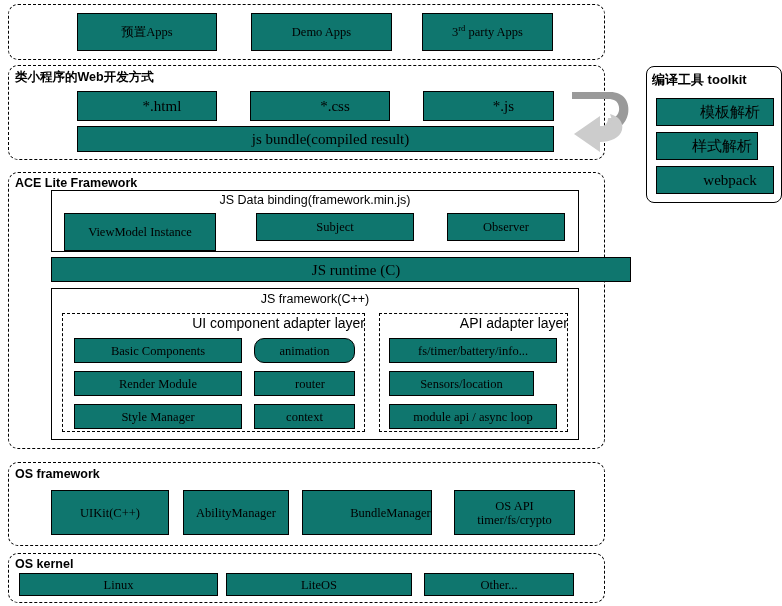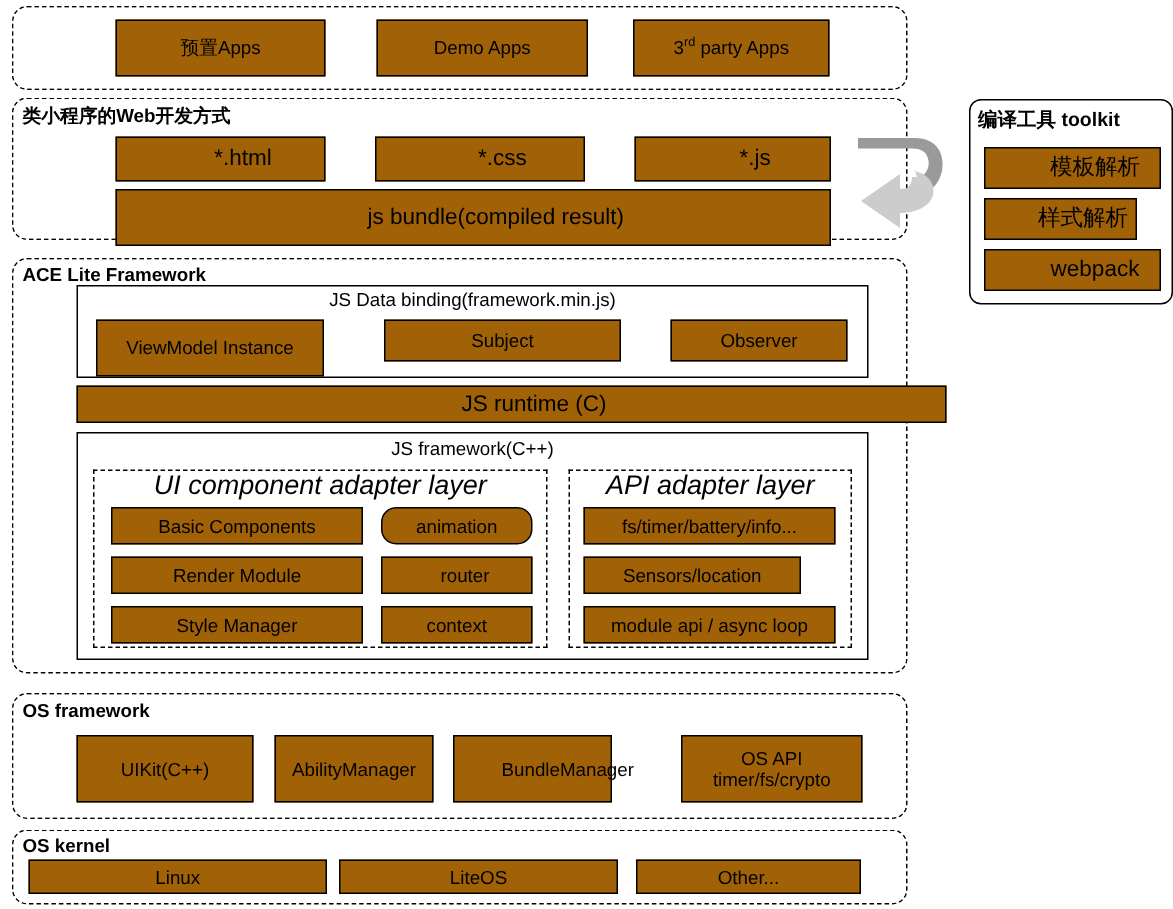--- a/index.html
+++ b/index.html
@@ -17,46 +17,46 @@
   .group-title{
     position:absolute;box-sizing:border-box;
     font-weight:bold;font-size:12.5px;line-height:14px;
     letter-spacing:0px;white-space:nowrap;background:#fff;
     padding:0 1px;
   }
 
   
   .cell{
     position:absolute;box-sizing:border-box;
-    border:1.3px solid #000;background:#a16207;
+    border:1.3px solid #000;background:#0f766e;
     display:flex;align-items:center;justify-content:center;
     text-align:center;font-size:12.5px;line-height:14px;
-    color:#000;white-space:nowrap;
+    color:#000;white-space:nowrap;font-family:Liberation Serif, serif;
   }
   .cell.multi{flex-direction:column;white-space:normal;line-height:14px;}
   .cell.big{font-size:15px;padding-left:30px;}
 
   
   .band{
     position:absolute;box-sizing:border-box;
     border:1.3px solid #000;background:#fff;
   }
   .band-cap{
     position:absolute;left:0;right:0;text-align:center;
     font-size:12.5px;line-height:14px;white-space:nowrap;
   }
 
   
   .subgroup{
     position:absolute;box-sizing:border-box;
     border:1.2px dashed #000;background:#fff;
   }
   .subgroup-cap{
-    position:absolute;left:0;right:0;text-align:center;
-    font-size:18px;line-height:15px;white-space:nowrap;font-style:italic;
+    position:absolute;left:0;right:0;text-align:right;
+    font-size:14px;line-height:15px;white-space:nowrap;
   }
 
   
   .toolkit{
     position:absolute;box-sizing:border-box;
     border:1.4px solid #000;border-radius:8px;background:#fff;
   }
   .toolkit-title{
     position:absolute;font-weight:bold;font-size:13px;line-height:15px;
     white-space:nowrap;
@@ -82,21 +82,21 @@
 <div class="group" style="left:8px;top:65px;width:597px;height:95px;"></div>
 
 <div class="group-title" style="left:14px;top:70px;">类小程序的Web开发方式</div>
 
 <div class="cell big" style="left:77px;top:91px;width:140px;height:30px;">*.html</div>
 
 <div class="cell big" style="left:250px;top:91px;width:140px;height:30px;">*.css</div>
 
 <div class="cell big" style="left:423px;top:91px;width:131px;height:30px;">*.js</div>
 
-<div class="cell big" style="left:77px;top:126px;width:477px;height:38px;">js bundle(compiled result)</div>
+<div class="cell big" style="left:77px;top:126px;width:477px;height:26px;">js bundle(compiled result)</div>
 
 <div class="arrow-wrap" style="left:566px;top:76px;width:66px;height:86px;">
   <svg width="66" height="86" viewBox="0 0 66 86" xmlns="http://www.w3.org/2000/svg">
 
     <path d="M6,16 L44,16 C58,16 64,26 62,38 C60,48 52,54 44,56 L44,44
              C50,42 54,37 53,31 C52,25 48,23 42,23 L6,23 Z" fill="#9a9a9a"></path>
 
     <path d="M48,42 C50,52 44,62 32,64 L32,74 L10,58 L32,42 L32,52
              C38,51 42,48 42,42 Z" fill="#cccccc"></path>
     <path d="M44,38 C52,40 58,46 56,54 C54,62 44,66 34,66 L34,76
@@ -147,21 +147,21 @@
 <div class="cell" style="left:389px;top:338px;width:168px;height:25px;">fs/timer/battery/info...</div>
 <div class="cell" style="left:389px;top:371px;width:145px;height:25px;">Sensors/location</div>
 <div class="cell" style="left:389px;top:404px;width:168px;height:25px;">module  api / async loop</div>
 
 <div class="group" style="left:8px;top:462px;width:597px;height:84px;"></div>
 
 <div class="group-title" style="left:14px;top:467px;">OS framework</div>
 
 <div class="cell" style="left:51px;top:490px;width:118px;height:45px;">UIKit(C++)</div>
 <div class="cell" style="left:183px;top:490px;width:106px;height:45px;">AbilityManager</div>
-<div class="cell" style="left:302px;top:490px;width:106px;height:45px;padding-left:47px;">BundleManager</div>
+<div class="cell" style="left:302px;top:490px;width:130px;height:45px;padding-left:47px;">BundleManager</div>
 <div class="cell multi" style="left:454px;top:490px;width:121px;height:45px;">
   <span>OS API</span>
   <span>timer/fs/crypto</span>
 </div>
 
 <div class="group" style="left:8px;top:553px;width:597px;height:50px;"></div>
 
 <div class="group-title" style="left:14px;top:557px;">OS kernel</div>
 
 <div class="cell" style="left:19px;top:573px;width:199px;height:23px;">Linux</div>

